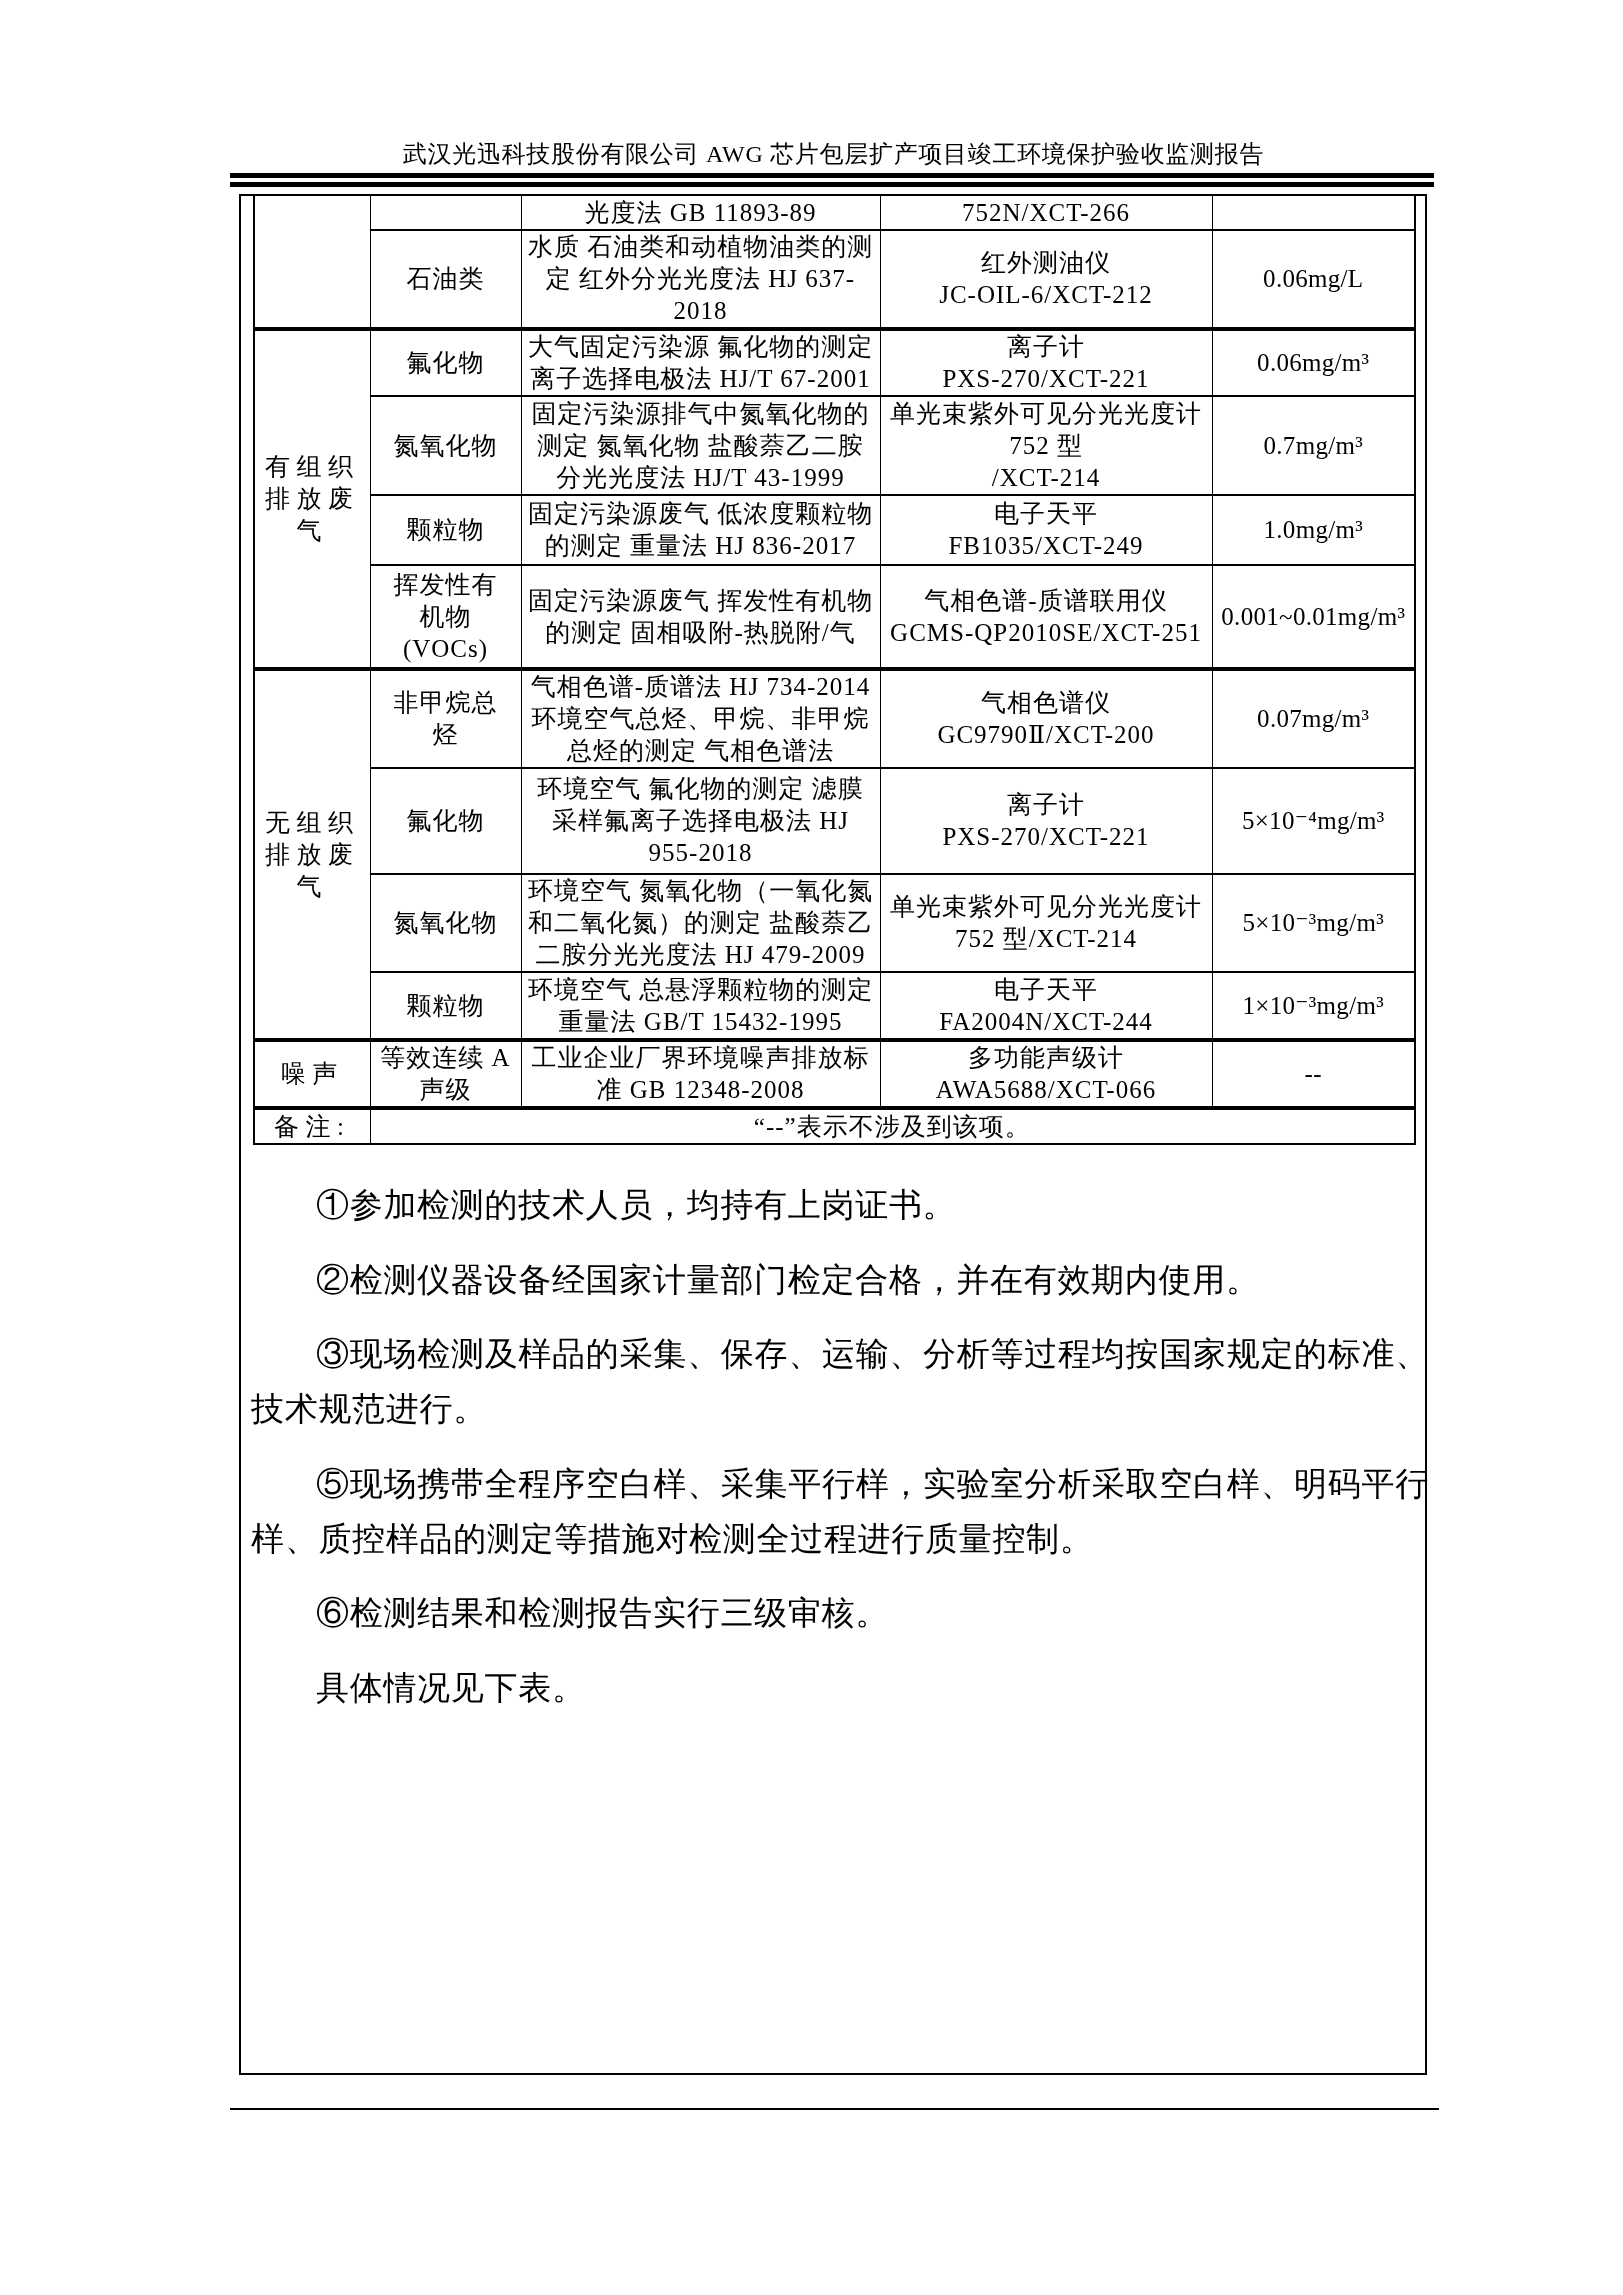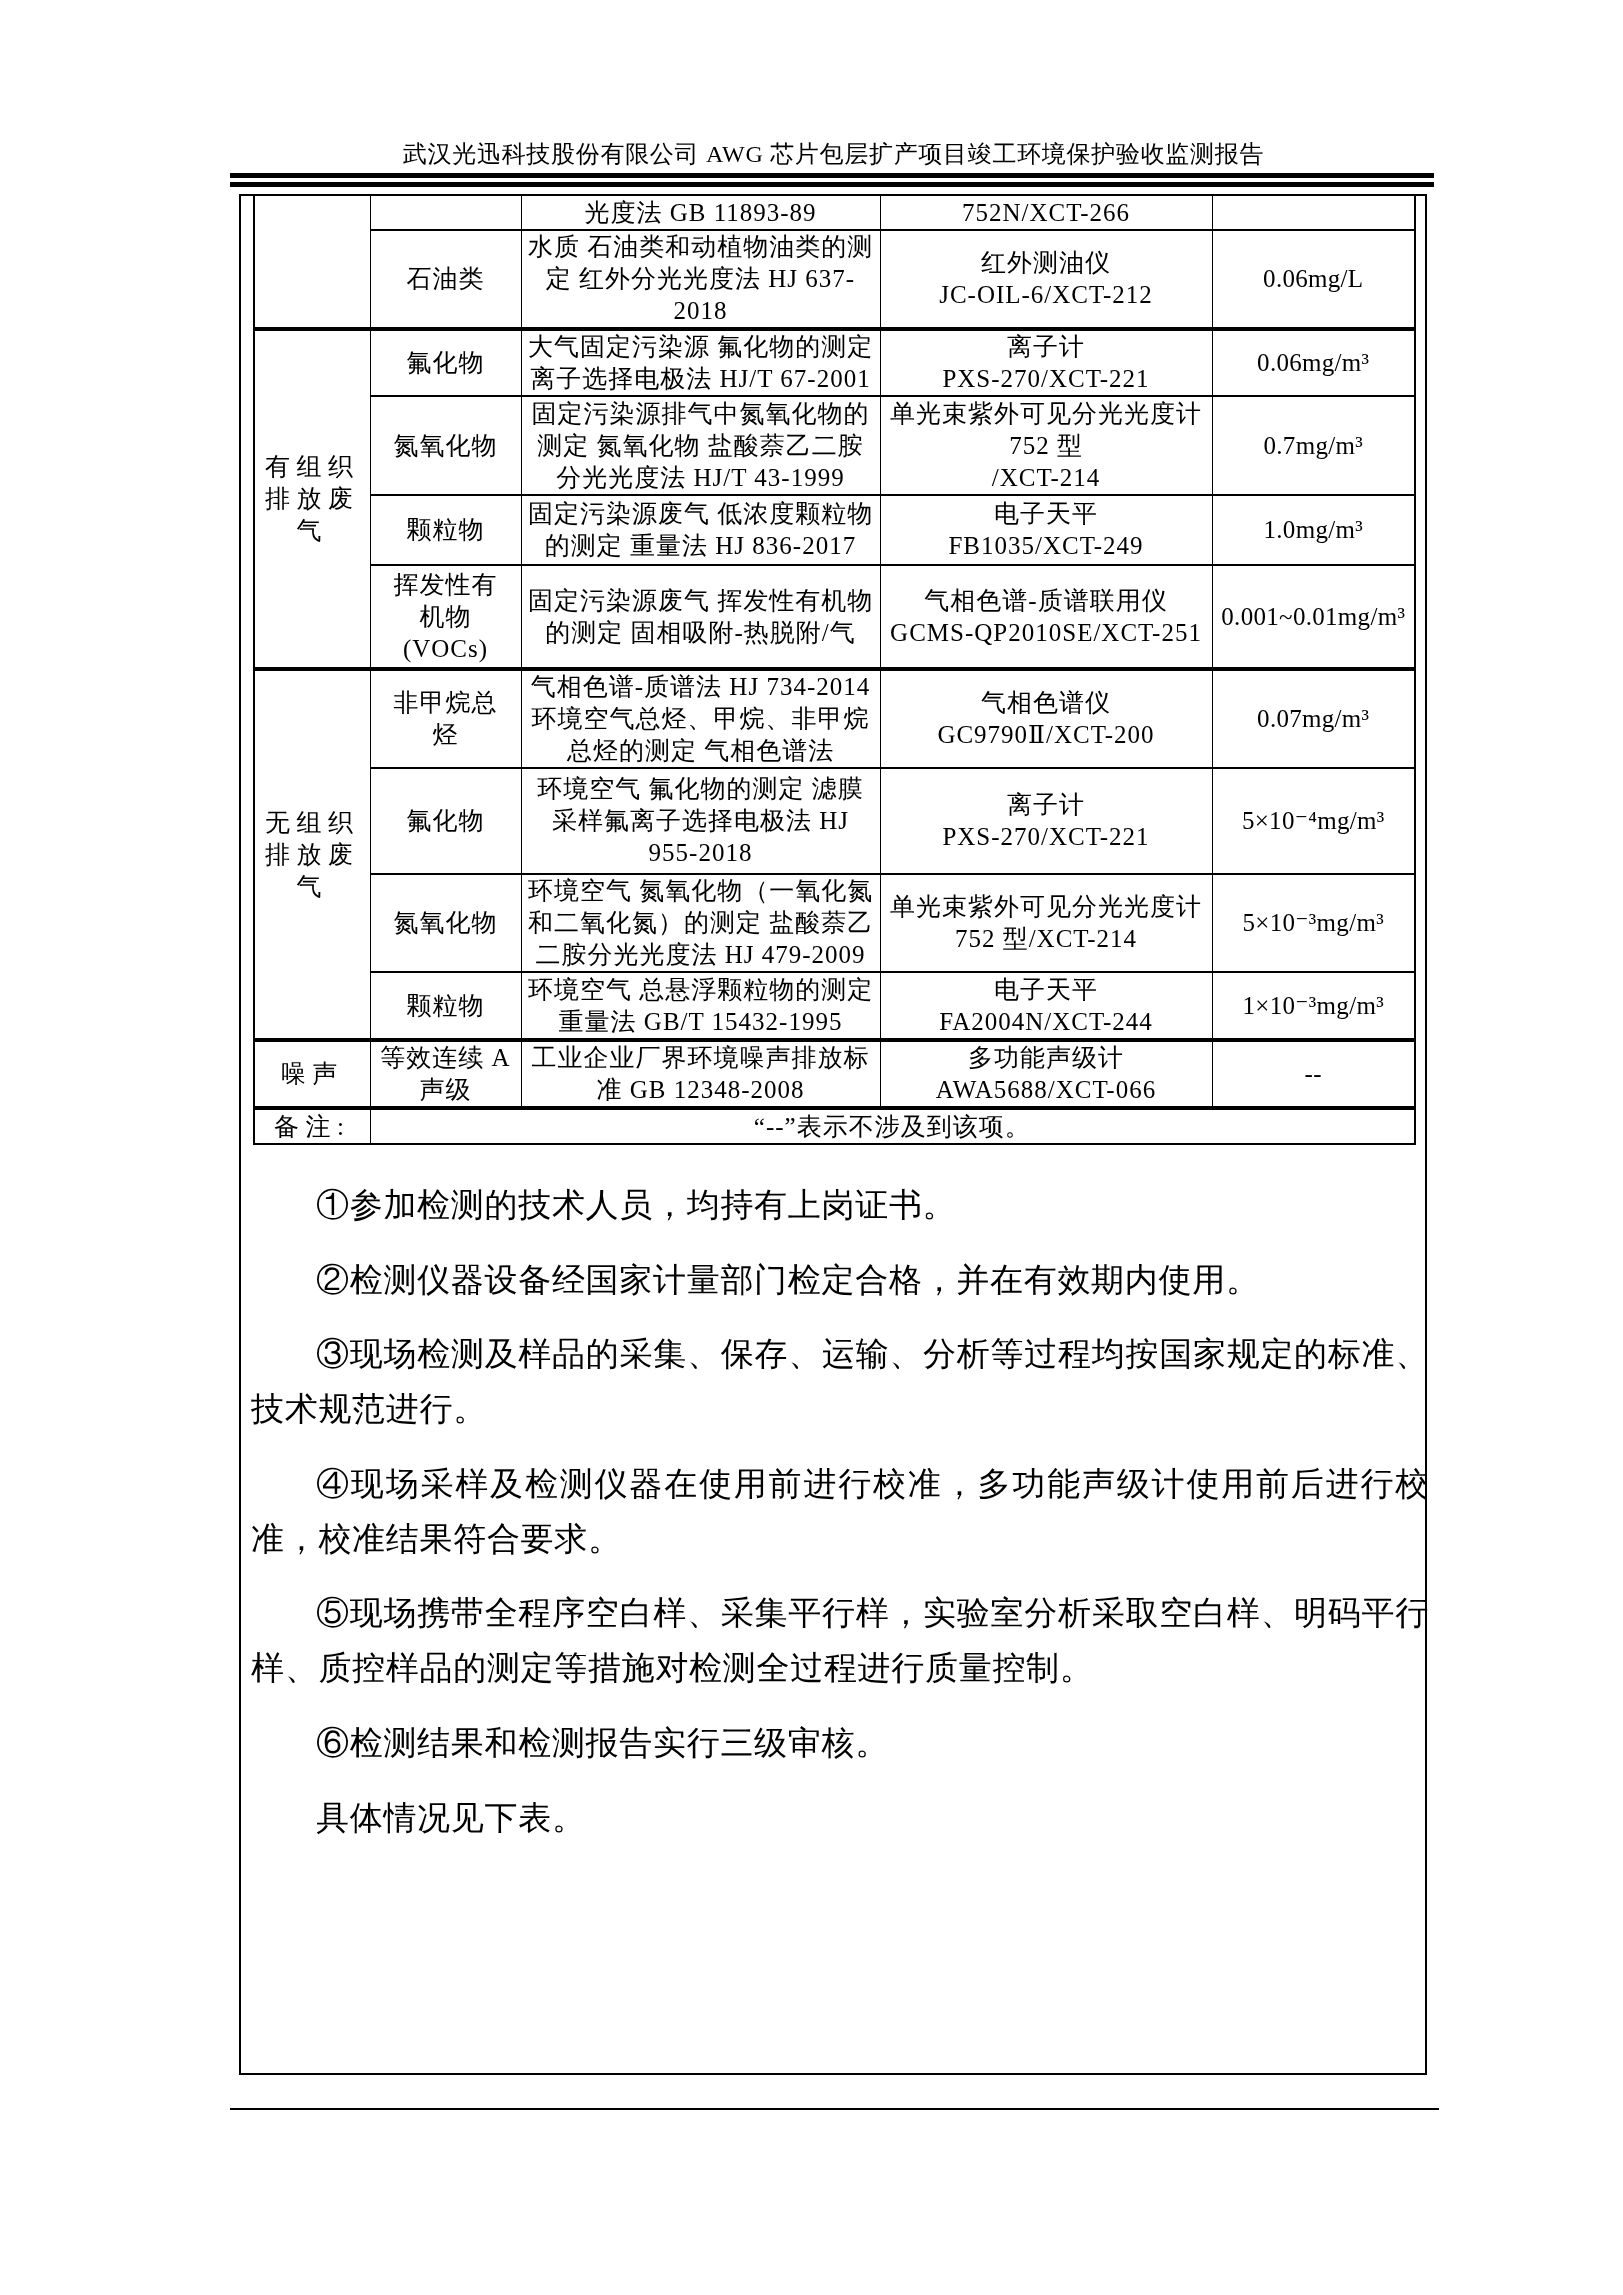--- a/index.html
+++ b/index.html
@@ -224,21 +224,20 @@
         <td class="cat">备注:</td>
         <td colspan="4">“--”表示不涉及到该项。</td>
       </tr>
     </tbody>
   </table>
 
   <div class="section">
     <p>①参加检测的技术人员，均持有上岗证书。</p>
     <p>②检测仪器设备经国家计量部门检定合格，并在有效期内使用。</p>
     <p>③现场检测及样品的采集、保存、运输、分析等过程均按国家规定的标准、技术规范进行。</p>
-    <p>④现场采样及检测仪器在使用前进行校准，多功能声级计使用前后进行校准，校准结果符合要求。</p>
     <p>⑤现场携带全程序空白样、采集平行样，实验室分析采取空白样、明码平行样、质控样品的测定等措施对检测全过程进行质量控制。</p>
     <p>⑥检测结果和检测报告实行三级审核。</p>
     <p>具体情况见下表。</p>
   </div>
 
   <div class="footer-rule"></div>
 
 </div>
 
 

